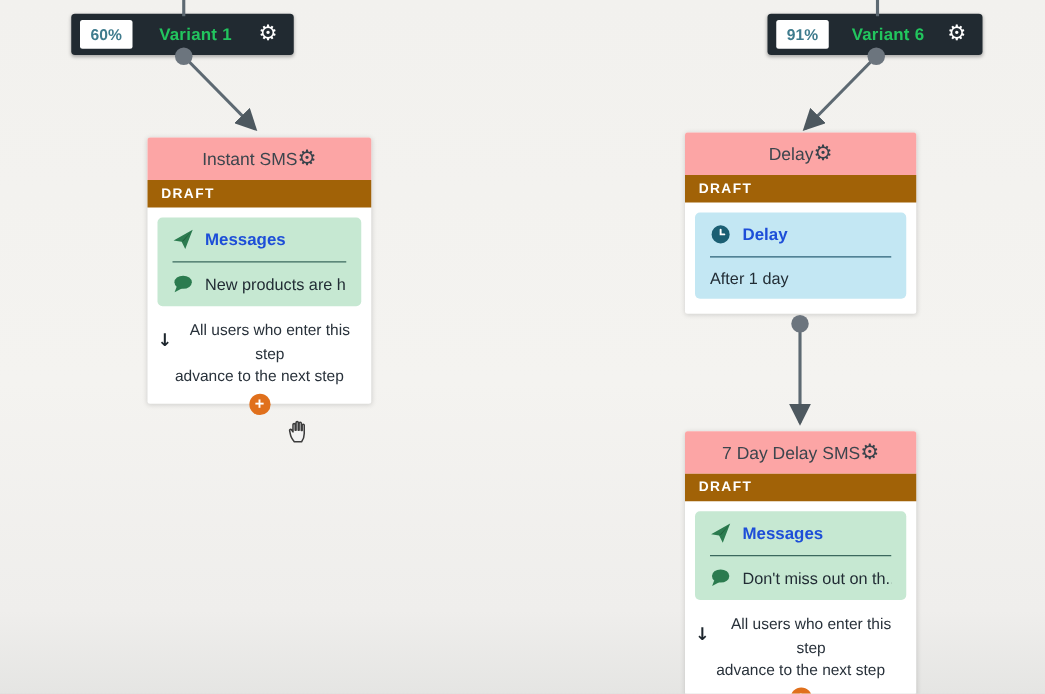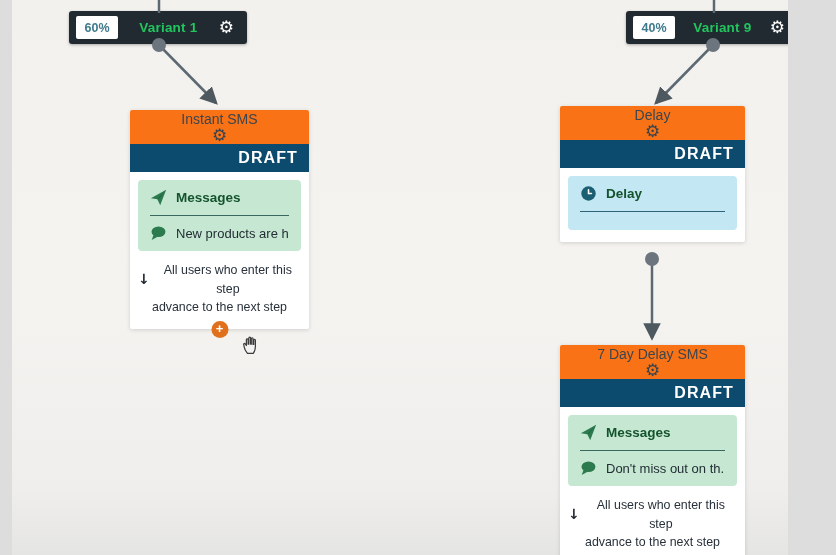--- a/index.html
+++ b/index.html
@@ -1,20 +1,19 @@
 <!DOCTYPE html>
 <html><head>
 <meta charset="utf-8">
 <style>
   html,body{margin:0;padding:0;background:#ddd;}
   .stage{
-    position:relative;width:776px;height:555px;overflow:hidden;
+    position:relative;width:836px;height:555px;overflow:hidden;
     background:linear-gradient(180deg,#f2f1ee 0%,#f4f3f0 55%,#efeeec 88%,#e5e5e3 100%);
     font-family:"Liberation Sans",sans-serif;
-    margin-left:12px;
   }
   .connectors{position:absolute;left:0;top:0;z-index:4;pointer-events:none;}
 
   
   .variant-badge{
     position:absolute;height:33px;background:#212a31;border-radius:3px;
     display:flex;align-items:center;gap:8px;padding:0 13px 0 7px;
     box-shadow:0 1px 3px rgba(0,0,0,.3);z-index:2;box-sizing:border-box;
   }
   .pct{
@@ -26,31 +25,31 @@
   .gear{font-family:"DejaVu Sans",sans-serif;font-size:17px;line-height:1;cursor:pointer;}
   .badge-gear{color:#ffffff;}
   .header-gear{color:#39434b;}
 
   
   .card{
     position:absolute;background:#ffffff;border-radius:2px;z-index:2;
     box-shadow:0 1px 4px rgba(0,0,0,.15);box-sizing:border-box;
   }
   .card-header{
-    background:#f97316;height:34px;display:flex;align-items:center;
-    justify-content:center;padding:0 12px;border-radius:2px 2px 0 0;flex-direction:column;
+    background:#fca5a5;height:34px;display:flex;align-items:center;
+    justify-content:center;padding:0 12px;border-radius:2px 2px 0 0;
   }
   .card-title{font-size:14px;color:#3c454d;}
-  .draft-bar{background:#0c4a6e;color:#ffffff;font-size:16px;font-weight:bold;letter-spacing:1.1px;padding:5px 11px;text-align:right;}
+  .draft-bar{background:#a16207;color:#ffffff;font-size:11px;font-weight:bold;letter-spacing:1.1px;padding:5px 11px;}
   .card-body{padding:8px 8px 12px;}
   .msgbox{border-radius:4px;padding:9px 12px;cursor:pointer;}
   .msgbox.green{background:#c6e8d2;}
   .msgbox.blue{background:#c3e7f3;}
   .msg-row{display:flex;align-items:center;gap:9px;}
-  .msg-title{font-weight:bold;font-size:13.5px;color:#14532d;}
+  .msg-title{font-weight:bold;font-size:13.5px;color:#1d4ed8;}
   .msg-divider{border:none;margin:9px 0;height:0;}
   .green .msg-divider{border-top:1.5px solid #3b685e;}
   .blue .msg-divider{border-top:1.5px solid #2d6277;}
   .msg-preview{font-size:13px;color:#222d35;white-space:nowrap;overflow:hidden;}
   .icon16{width:17px;height:17px;flex:0 0 auto;}
   .card-footer{margin-top:10px;text-align:center;font-size:12.4px;color:#28313a;line-height:1.5;}
   .footer-row1{display:flex;justify-content:center;align-items:center;gap:5px;}
   .dn-arrow{font-family:"DejaVu Sans",sans-serif;font-weight:bold;font-size:14px;color:#1d262d;}
   .add-btn{
     position:absolute;left:50%;bottom:-9px;transform:translateX(-50%);
@@ -81,22 +80,22 @@
     <circle cx="640" cy="259" r="7" fill="#6c757e"></circle>
   </svg>
 
   <div class="variant-badge" style="left:57px;top:11px;width:178px;">
     <span class="pct">60%</span>
     <span class="variant-label">Variant 1</span>
     <span class="gear badge-gear">⚙</span>
   </div>
 
   <div class="variant-badge" style="left:614px;top:11px;width:172px;">
-    <span class="pct">40%</span>
-    <span class="variant-label">Variant 9</span>
+    <span class="pct">91%</span>
+    <span class="variant-label">Variant 6</span>
     <span class="gear badge-gear">⚙</span>
   </div>
 
   <div class="card" style="left:118px;top:110px;width:179px;">
     <div class="card-header">
       <span class="card-title">Instant SMS</span>
       <span class="gear header-gear">⚙</span>
     </div>
     <div class="draft-bar">DRAFT</div>
     <div class="card-body">
@@ -137,20 +136,23 @@
     <div class="card-body">
       <div class="msgbox blue">
         <div class="msg-row">
           <svg class="icon16" viewBox="0 0 20 20">
             <circle cx="10" cy="10" r="8.5" fill="#1b5f73"></circle>
             <path d="M10 5.5 V10 H13.5" stroke="#ffffff" stroke-width="1.8" fill="none" stroke-linecap="round"></path>
           </svg>
           <span class="msg-title">Delay</span>
         </div>
         <hr class="msg-divider">
+        <div class="msg-row">
+          <span class="msg-preview">After 1 day</span>
+        </div>
       </div>
     </div>
   </div>
 
   <div class="card" style="left:548px;top:345px;width:185px;">
     <div class="card-header">
       <span class="card-title">7 Day Delay SMS</span>
       <span class="gear header-gear">⚙</span>
     </div>
     <div class="draft-bar">DRAFT</div>

